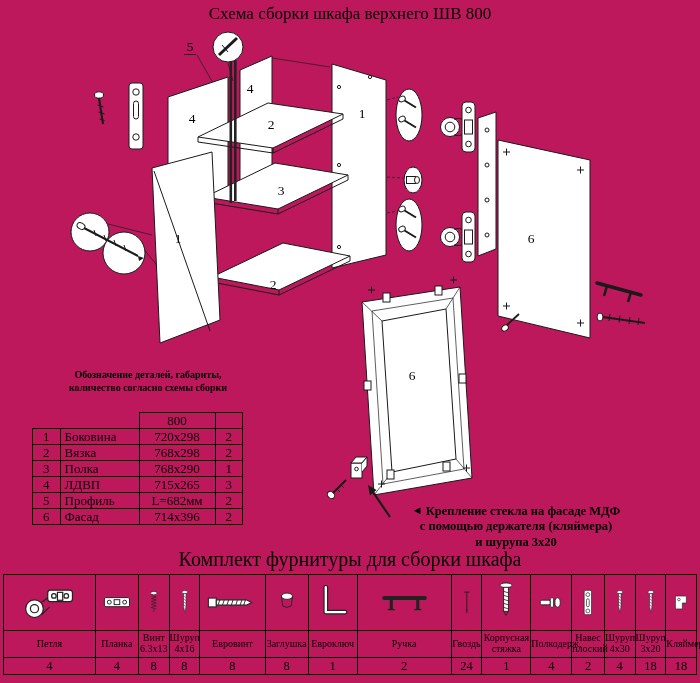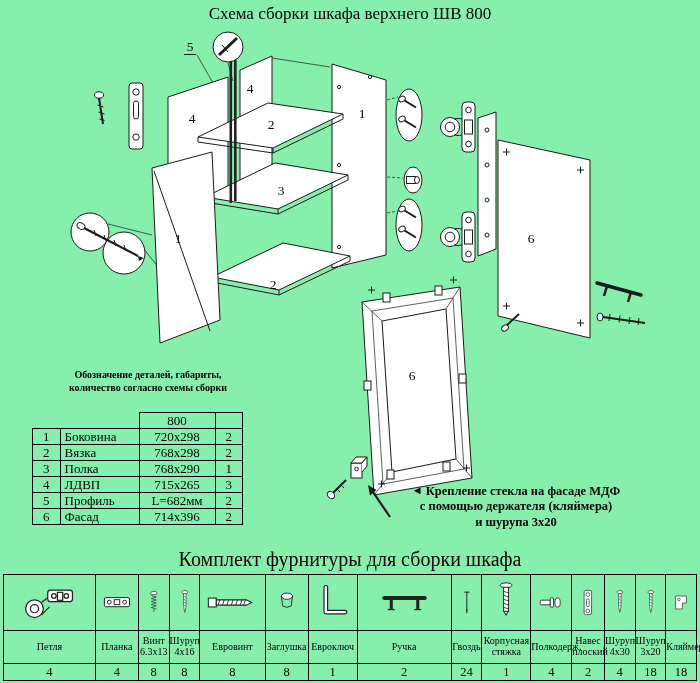--- a/index.html
+++ b/index.html
@@ -1,18 +1,18 @@
 <!DOCTYPE html>
 <html><head>
 <meta charset="utf-8">
 <style>
   *{margin:0;padding:0;box-sizing:border-box}
   html,body{width:700px;height:683px;background:#fff;color:#000;
     font-family:"Liberation Serif","DejaVu Serif",serif}
-  .page{position:relative;width:700px;height:683px;overflow:hidden;background:#86efac}
+  .page{position:relative;width:700px;height:683px;overflow:hidden;background:#be185d}
   .title{position:absolute;top:4px;left:0;width:100%;text-align:center;
     font-size:17px;font-weight:normal}
   .diagram{position:absolute;top:25px;left:0}
   .panel{fill:#fff;stroke:#1a1a1a;stroke-width:1}
   .ln{stroke:#1a1a1a;fill:none;stroke-width:1}
   .guides line{stroke:#1a1a1a;stroke-width:.7}
   .labels text{font-family:"Liberation Serif","DejaVu Serif",serif;font-size:13.5px;
     fill:#000;text-anchor:middle}
   .parts-note{position:absolute;left:30px;top:369px;width:236px;text-align:center;
     font-weight:bold;font-size:10px;line-height:1.25}
@@ -20,31 +20,31 @@
     font-size:13px}
   .parts-table td{border:1px solid #000;height:16px;line-height:14px;
     padding:0 10px;text-align:center}
   .parts-table td.c-num{width:21px}
   .parts-table td.c-name{width:79px;text-align:left;padding-left:4px}
   .parts-table td.c-size{width:76px}
   .parts-table td.c-qty{width:27px}
   .parts-table .h-empty{border:none}
   .parts-table .h-800{width:76px;font-weight:normal}
   .parts-table .h-qty{width:27px}
-  .glass-note{position:absolute;left:396px;top:484px;width:240px;text-align:center;
+  .glass-note{position:absolute;left:396px;top:504px;width:240px;text-align:center;
     font-weight:bold;font-size:12.5px;line-height:1.22}
   .glass-note .arrow-bullet{font-size:11px;vertical-align:1px;margin-right:3px}
   .hw-title{position:absolute;top:548px;left:0;width:100%;text-align:center;
     font-size:20px;font-weight:normal}
   .hw-table{position:absolute;left:3px;top:574px;width:694px;
     border-collapse:collapse;table-layout:fixed}
   .hw-table td{border:1px solid #000;text-align:center;vertical-align:middle;padding:0}
   .hw-icon-cell{height:56px}
   .hwicon{width:100%;height:53px;display:block}
-  .hw-name-cell{font-size:10px;line-height:1.08;height:33px;white-space:pre-line;padding:1px 0}
+  .hw-name-cell{font-size:10px;line-height:1.08;height:27px;white-space:pre-line;padding:1px 0}
   .hw-qty-cell{font-size:12.5px;height:17px}
 </style>
 </head>
 <body>
 
 <svg width="0" height="0" style="position:absolute" aria-hidden="true">
   <defs>
     <g id="sym-hinge" stroke="#222" fill="#fff" stroke-width="1.4">
       <circle cx="13" cy="37" r="10"></circle>
         <circle cx="13" cy="37" r="4.6"></circle>

